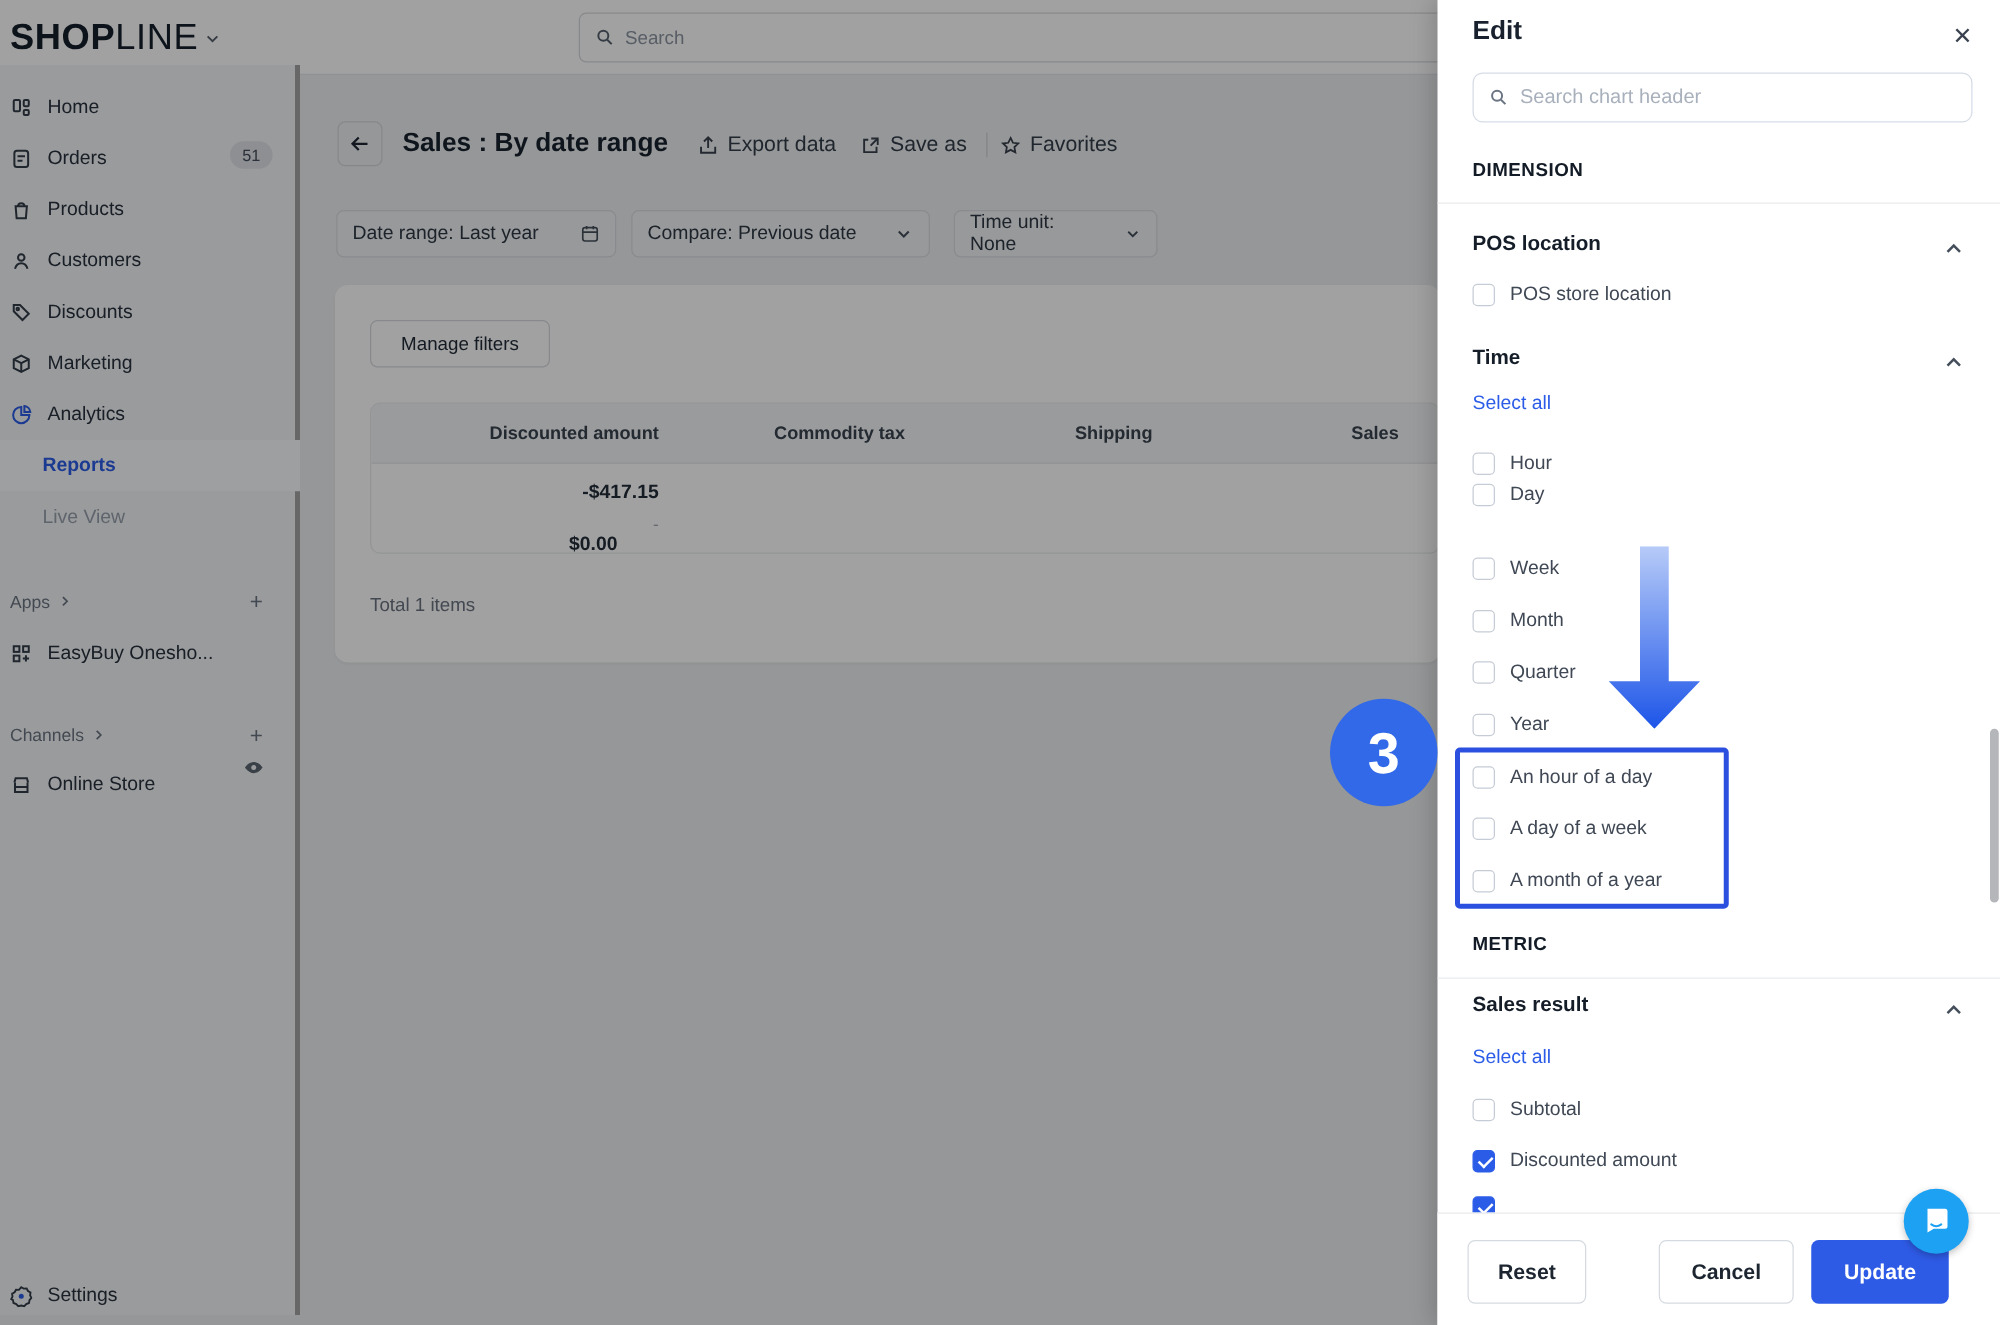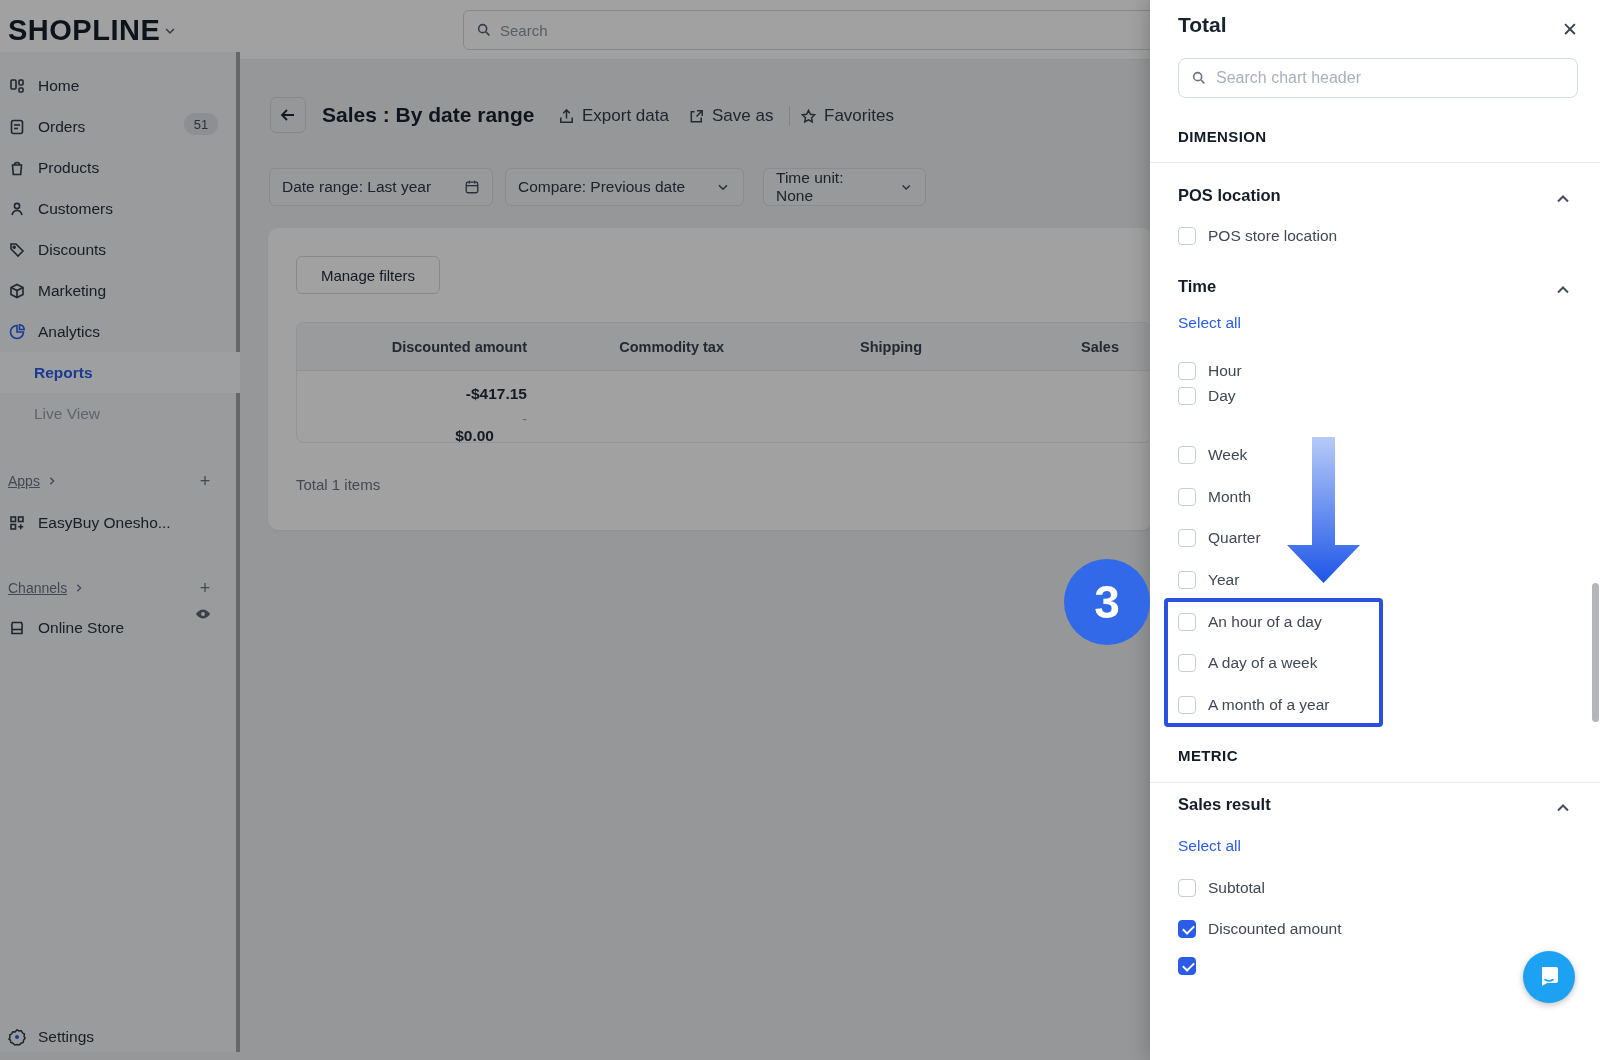--- a/index.html
+++ b/index.html
@@ -5,39 +5,39 @@
   * { margin:0; padding:0; box-sizing:border-box; }
   html,body { width:1600px; height:1060px; overflow:hidden; background:#edeff1;
               font-family:"Liberation Sans", sans-serif; }
   #stage { position:relative; width:1600px; height:1060px; overflow:hidden; background:#edeff1; }
 
   
   .topbar { position:absolute; left:0; top:0; width:1600px; height:60px; background:#ffffff;
             border-bottom:1px solid #e4e6ea; z-index:1; }
   .logo { position:absolute; left:8px; top:14px; font-size:29px; color:#161f2b; letter-spacing:.5px; }
   .logo .b { font-weight:900; }
-  .logo .l { font-weight:700; }
+  .logo .l { font-weight:400; }
   .logo-chev { position:absolute; left:163px; top:24px; color:#57606d; }
   .top-search { position:absolute; left:463px; top:10px; width:700px; height:40px; background:#fff;
                 border:1px solid #d5d9de; border-radius:6px; display:flex; align-items:center; padding:0 12px; gap:8px; }
   .top-search input { border:none; outline:none; flex:1; font-size:15px; color:#333;
                       font-family:"Liberation Sans",sans-serif; background:transparent; }
   .top-search input::placeholder { color:#8c95a2; }
 
   
   .sidebar { position:absolute; left:0; top:52px; width:240px; height:1000px; background:#f4f5f7;
              border-right:4px solid #a3a3a3; z-index:1; }
   .side-item { position:absolute; left:0; width:240px; height:41px; display:flex; align-items:center;
                gap:12px; padding-left:8px; font-size:15.5px; color:#28313e; cursor:pointer; }
   .side-item .ic { width:18px; height:18px; flex:0 0 18px; color:#333d4a; }
   .side-item.active { background:#fbfcfe; color:#2b5ce8; font-weight:700; padding-left:34px; }
   .side-item.muted { color:#97a0ad; padding-left:34px; }
   .badge { position:absolute; left:184px; top:7px; width:34px; height:22px; background:#dfe2e7;
            border-radius:11px; font-size:13px; color:#454e5c; display:flex; align-items:center; justify-content:center; }
-  .side-head { position:absolute; left:8px; font-size:14px; color:#6b7482; display:flex; align-items:center; gap:6px;text-decoration:underline; }
+  .side-head { position:absolute; left:8px; font-size:14px; color:#6b7482; display:flex; align-items:center; gap:6px; }
   .side-plus { position:absolute; left:197px; width:16px; text-align:center; font-size:18px; color:#6b7482; cursor:pointer; }
   .eye { position:absolute; left:194px; top:-2px; width:18px; height:18px; color:#5d6671; }
 
   
   .content { position:absolute; left:241px; top:61px; width:1359px; height:999px; background:#edeff1; z-index:1; }
   .back-btn { position:absolute; left:29px; top:36px; width:36px; height:36px; border:1px solid #d3d7dc;
               border-radius:6px; display:flex; align-items:center; justify-content:center; color:#1f2733; cursor:pointer; }
   .page-title { position:absolute; left:81px; top:42px; font-size:21px; font-weight:700; color:#19222e; }
   .action { position:absolute; top:45px; display:flex; align-items:center; gap:7px; font-size:17px;
             color:#333d49; font-weight:500; cursor:pointer; }
@@ -319,21 +319,21 @@
             </div>
         </div>
       </div>
       <div class="total-items">Total 1 items</div>
     </div>
   </div>
 
   <div class="dim"></div>
 
   <div class="panel">
-    <div class="panel-title">Total</div>
+    <div class="panel-title">Edit</div>
     <div class="panel-close">✕</div>
     <div class="panel-search">
       <svg class="ic" viewBox="0 0 18 18" fill="none" stroke="currentColor" stroke-width="1.8">
           <circle cx="7.5" cy="7.5" r="4.5"></circle>
           <line x1="11" y1="11" x2="15" y2="15"></line>
         </svg>
       <input placeholder="Search chart header" style="">
     </div>
 
     <div class="sec-label" style="top:128px">DIMENSION</div>
@@ -408,20 +408,25 @@
       </div>
     <div class="chk-row" style="top:919px">
         <span class="cb checked"></span>
         <span>Discounted amount</span>
       </div>
     <div class="chk-row" style="top:956px">
         <span class="cb checked"></span>
         <span></span>
       </div>
 
+    <div class="panel-footer">
+      <div class="fbtn ghost" style="left:24px; width:95px">Reset</div>
+      <div class="fbtn ghost" style="left:177px; width:108px">Cancel</div>
+      <div class="fbtn primary" style="left:299px; width:110px">Update</div>
+    </div>
   </div>
 
   <div class="scroll-thumb"></div>
 
   <div class="step-circle">3</div>
 
   <svg class="big-arrow" viewBox="0 0 73 146">
     <defs>
       <linearGradient id="ag" x1="0" y1="0" x2="0" y2="1">
         <stop offset="0" stop-color="#b7cbf8"></stop>

